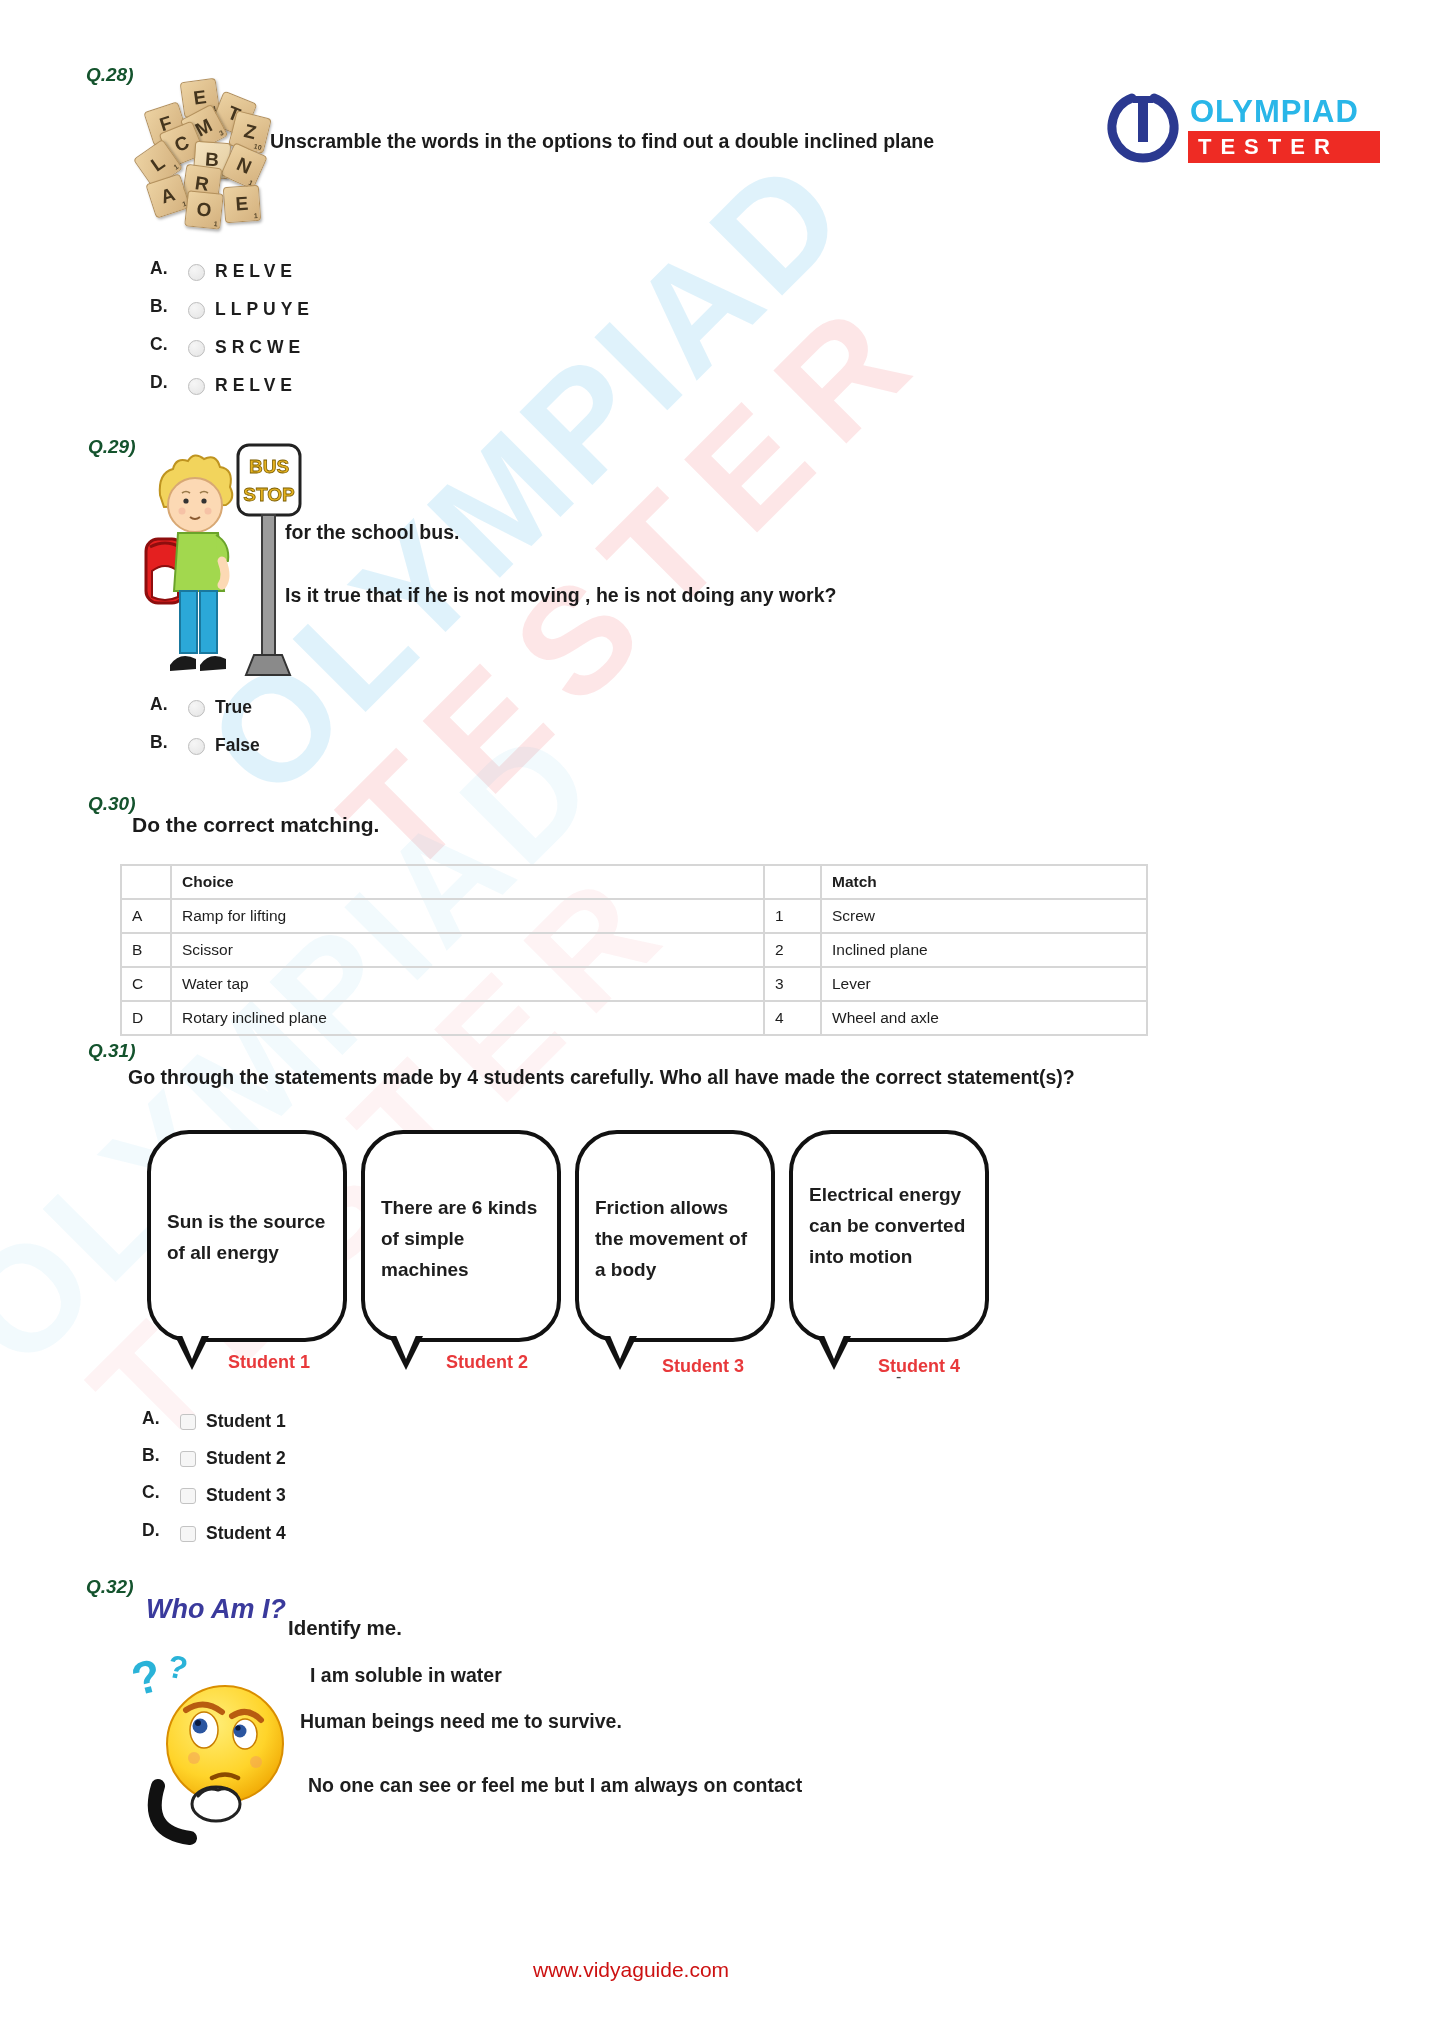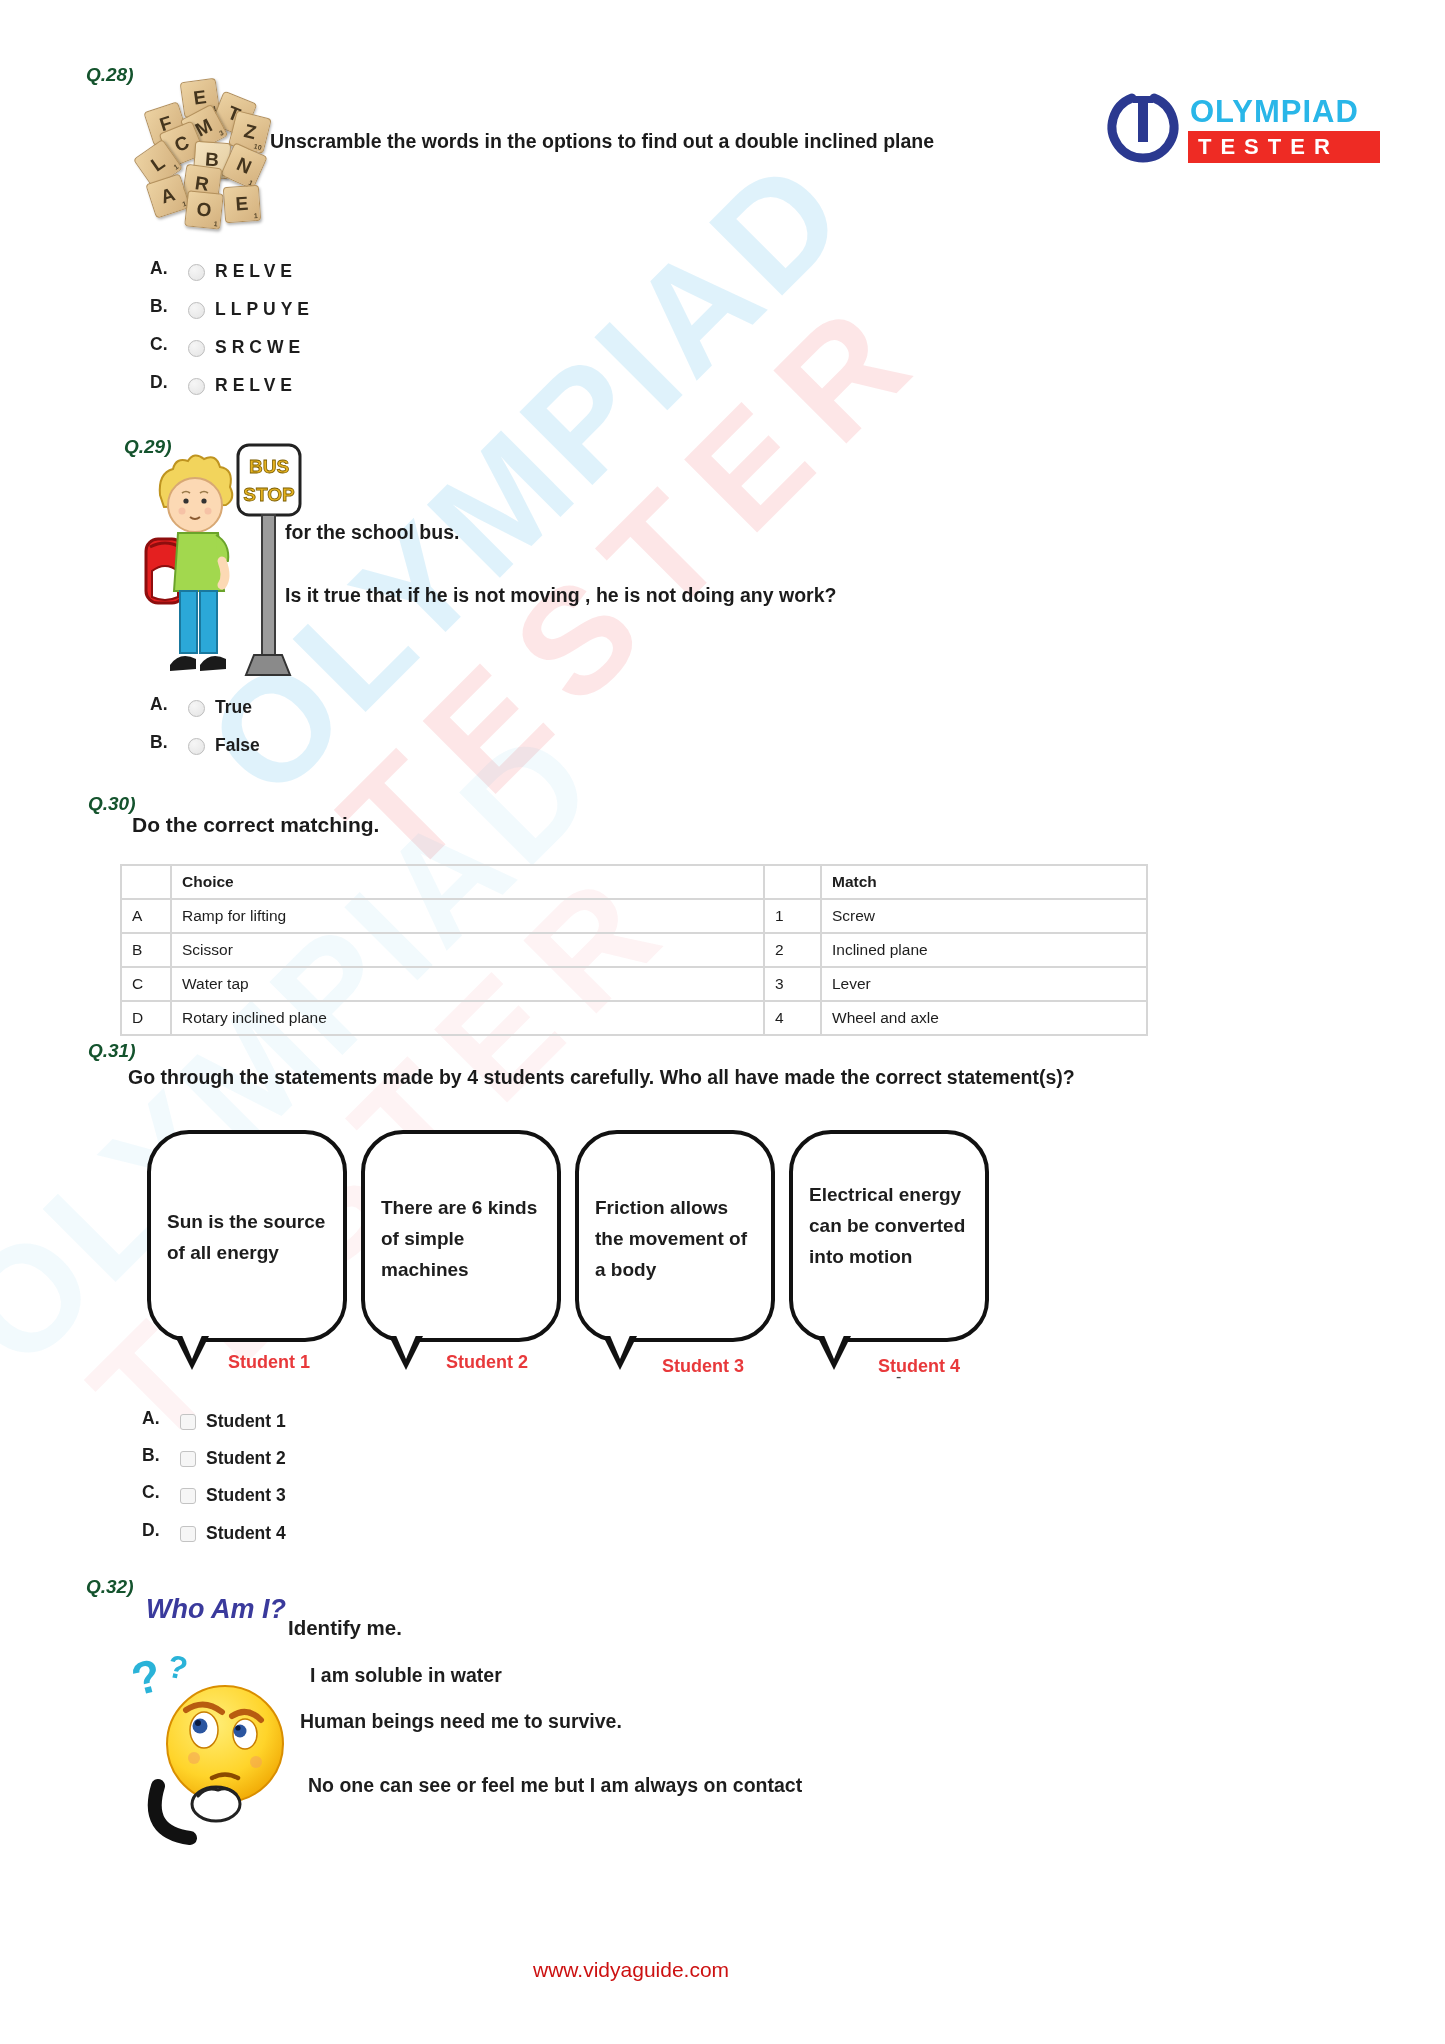--- a/index.html
+++ b/index.html
@@ -145,21 +145,21 @@
     <span class="l">C.</span>
     <span class="radio"></span>
     <span class="t spaced">SRCWE</span>
   </div>
   <div class="opt" style="left:150px;top:372px;">
     <span class="l">D.</span>
     <span class="radio"></span>
     <span class="t spaced">RELVE</span>
   </div>
 
-  <div class="z qlabel" style="left:88px;top:436px;margin-left:36px;">Q.29)</div>
+  <div class="z qlabel" style="left:88px;top:436px;">Q.29)</div>
 
   <svg class="z" style="left:138px;top:443px;" width="205" height="235" viewBox="0 0 205 235">
 
     <rect x="100" y="2" width="62" height="70" rx="11" fill="#ffffff" stroke="#222" stroke-width="3"></rect>
     <text x="131" y="30" text-anchor="middle" font-size="19" font-weight="bold" fill="#e6b320" stroke="#7a5c00" stroke-width="0.8">BUS</text>
     <text x="131" y="58" text-anchor="middle" font-size="19" font-weight="bold" fill="#e6b320" stroke="#7a5c00" stroke-width="0.8">STOP</text>
 
     <rect x="124" y="72" width="13" height="143" fill="#9c9c9c" stroke="#3c3c3c" stroke-width="2"></rect>
     <path d="M108 232 L152 232 L144 212 L116 212 Z" fill="#8a8a8a" stroke="#333" stroke-width="2"></path>
 

